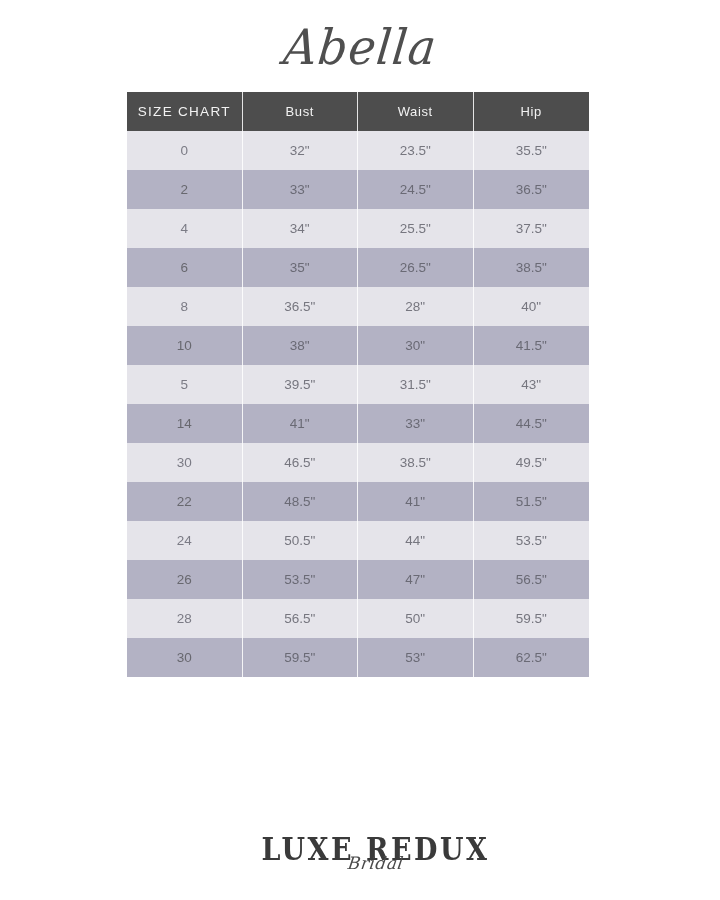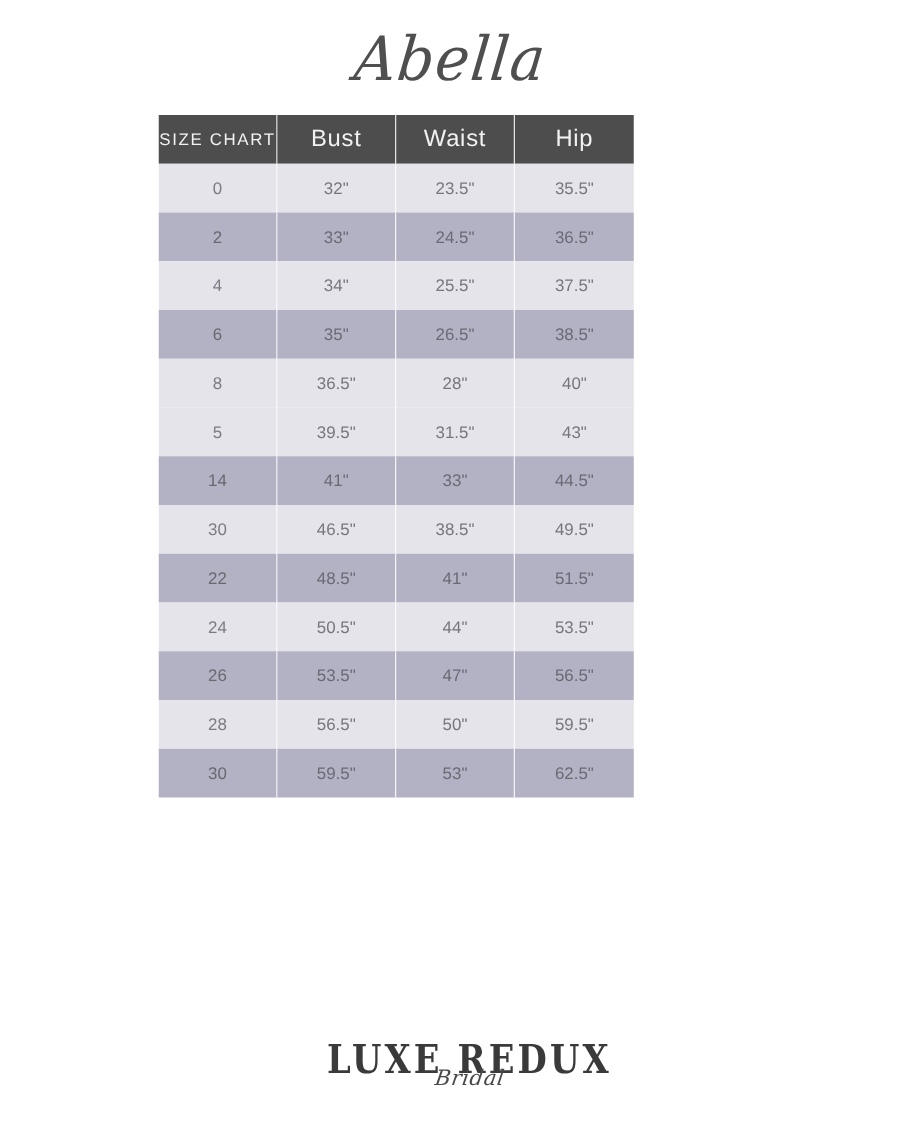--- a/index.html
+++ b/index.html
@@ -47,21 +47,21 @@
   }
 
   
   .chart-wrap {
     margin-top: 12px;
     width: 466px;
   }
   table.size-chart {
     border-collapse: separate;
     border-spacing: 0;
-    width: 380px;
+    width: 462px;
     table-layout: fixed;
   }
   table.size-chart th,
   table.size-chart td {
     height: 39px;
     text-align: center;
     vertical-align: middle;
     font-size: 13.5px;
     font-weight: 400;
     padding: 0;
@@ -78,21 +78,21 @@
     font-size: 12.5px;
     letter-spacing: 0.9px;
     height: 41px;
     border-right: 1px solid rgba(255,255,255,0.35);
   }
   thead th.col-size {
     letter-spacing: 1.3px;
   }
   thead th.col-meas {
     letter-spacing: 0.6px;
-    font-size: 19px;
+    font-size: 13px;
   }
 
   tbody tr.row-light td {
     background: #e5e4ea;
     color: #76767f;
   }
   tbody tr.row-dark td {
     background: #b3b2c4;
     color: #6a6a75;
   }
@@ -177,20 +177,26 @@
           <td>35"</td>
           <td>26.5"</td>
           <td>38.5"</td>
         </tr>
         <tr class="row-light">
           <td class="size-cell">8</td>
           <td>36.5"</td>
           <td>28"</td>
           <td>40"</td>
         </tr>
+        <tr class="row-dark">
+          <td class="size-cell">10</td>
+          <td>38"</td>
+          <td>30"</td>
+          <td>41.5"</td>
+        </tr>
         <tr class="row-light">
           <td class="size-cell">5</td>
           <td>39.5"</td>
           <td>31.5"</td>
           <td>43"</td>
         </tr>
         <tr class="row-dark">
           <td class="size-cell">14</td>
           <td>41"</td>
           <td>33"</td>

